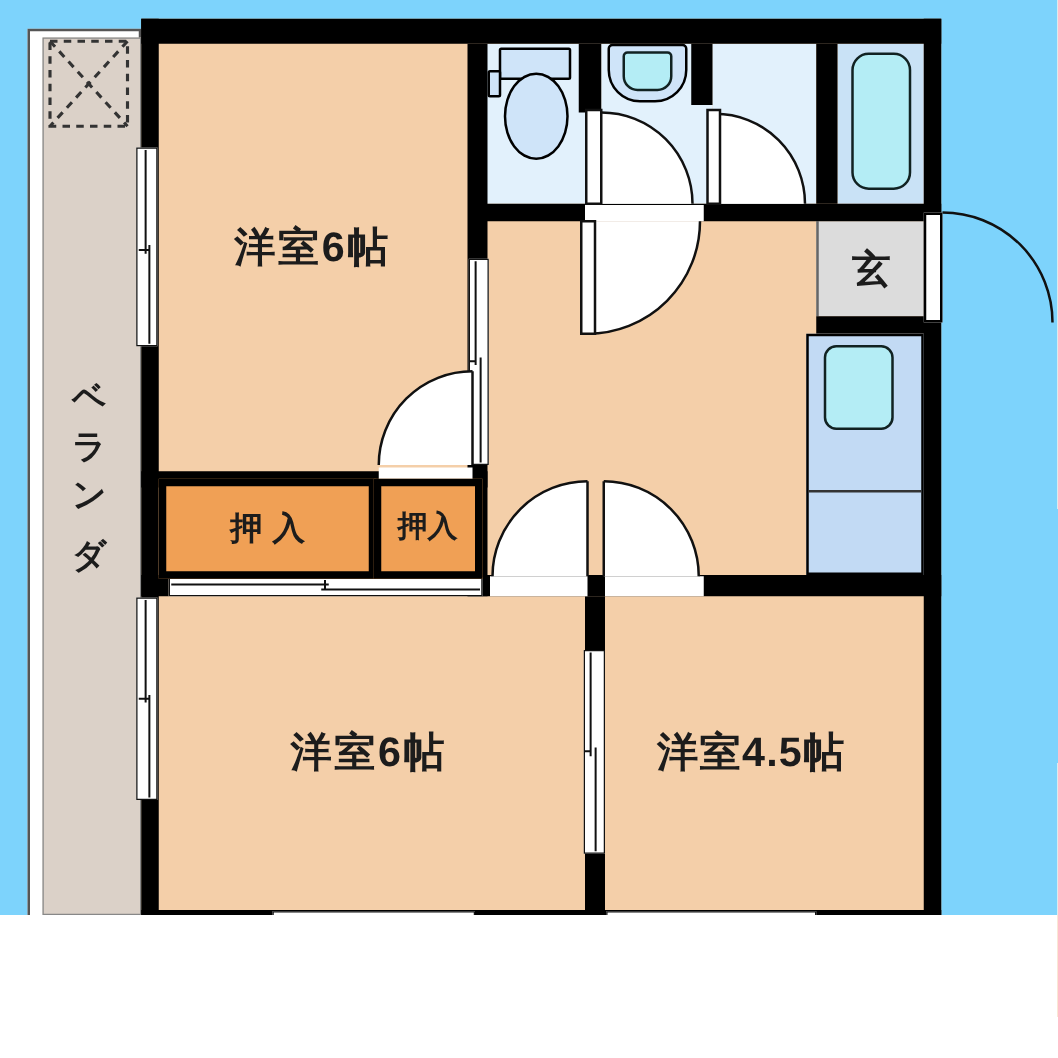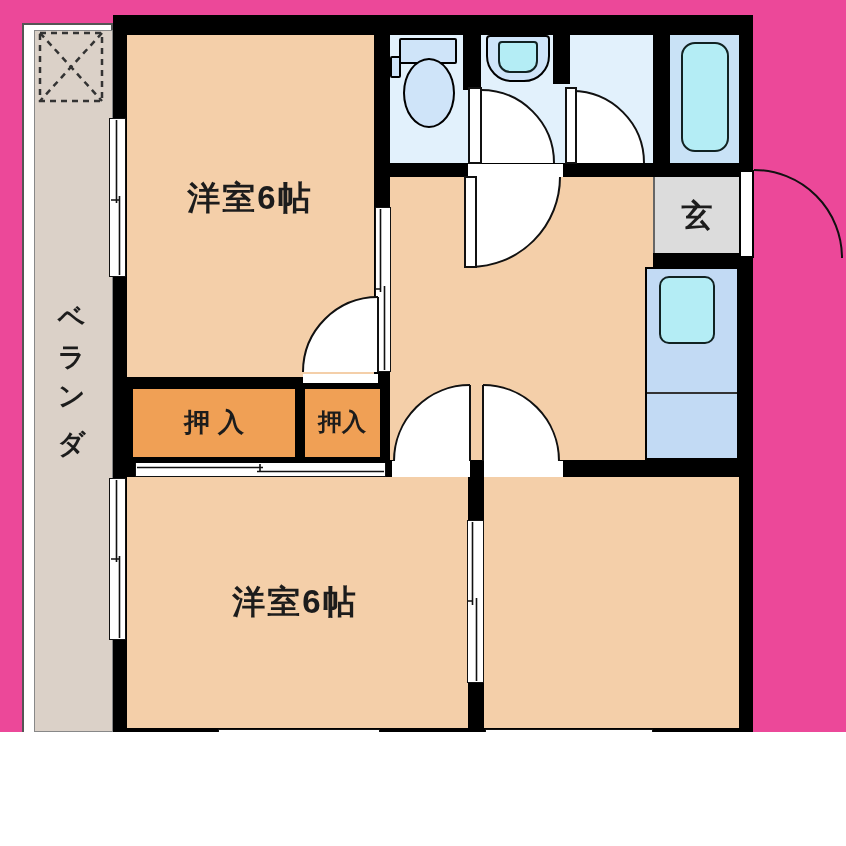--- a/index.html
+++ b/index.html
@@ -1,16 +1,16 @@
 <!DOCTYPE html>
 <html style="--peach: #f4cfa9; --wet: #e2f1fc; --bath: #c9e2f6; --cyan: #b4edf5; --fixture: #cfe4f9; --counter: #c2daf4; --closet: #f0a055; --genkan: #dcdcdc; --balcony: #dbd1c8; --wall: #000000; --text: #1c1c1c;"><head>
 <meta charset="utf-8">
 <style>
   html,body{margin:0;padding:0;background:#fff;}
-  #plan{position:relative;width:846px;height:732px;background:#ec4899;overflow:hidden;
+  #plan{position:relative;width:846px;height:732px;background:#7dd3fc;overflow:hidden;
         font-family:"Liberation Sans","DejaVu Sans",sans-serif;}
   .abs{position:absolute;box-sizing:border-box;}
   .floor-base{background:var(--peach);}
   .wet{background:var(--wet);}
   .bathf{background:var(--bath);}
   .wall{background:var(--wall);}
   .open{background:#fff;}
   .win{background:#fff;border:1.5px solid #111;}
   .label{color:var(--text);font-weight:600;white-space:nowrap;
          transform:translate(-50%,-50%);line-height:1;}
@@ -134,15 +134,16 @@
       <path d="M483,385 A76,76 0 0 1 559,461" fill="none" stroke="#111" stroke-width="2"></path>
       <path d="M483,385 V461" stroke="#111" stroke-width="2"></path>
     </g>
   </svg>
 
   <div class="abs z7 label" style="left:250px;top:197px;font-size:33px;letter-spacing:2px;">洋室6帖</div>
   <div class="abs z7 label" style="left:697px;top:215px;font-size:31px;">玄</div>
   <div class="abs z7 label" style="left:214px;top:422px;font-size:26px;letter-spacing:8px;padding-left:8px;">押入</div>
   <div class="abs z7 label" style="left:342px;top:422px;font-size:24px;">押入</div>
   <div class="abs z7 label" style="left:295px;top:601px;font-size:33px;letter-spacing:2px;">洋室6帖</div>
+  <div class="abs z7 label" style="left:601px;top:601px;font-size:33px;letter-spacing:1px;">洋室4.5帖</div>
   <div class="abs z7 label vlabel" style="left:71px;top:368px;font-size:27px;letter-spacing:10px;">ベランダ</div>
 
 </div>
 
 </body></html>

